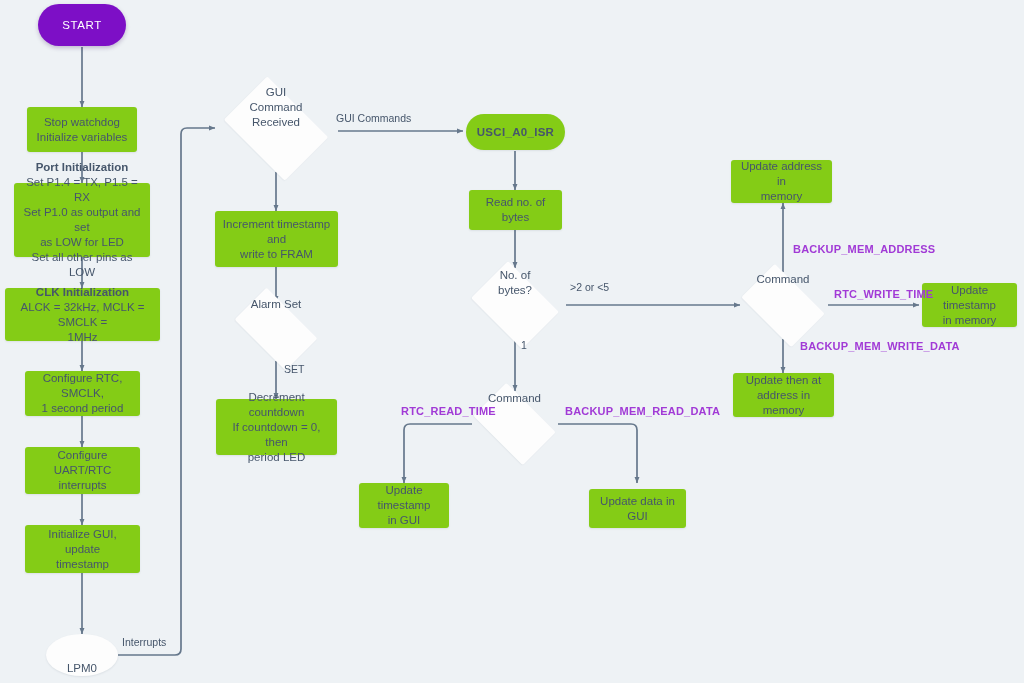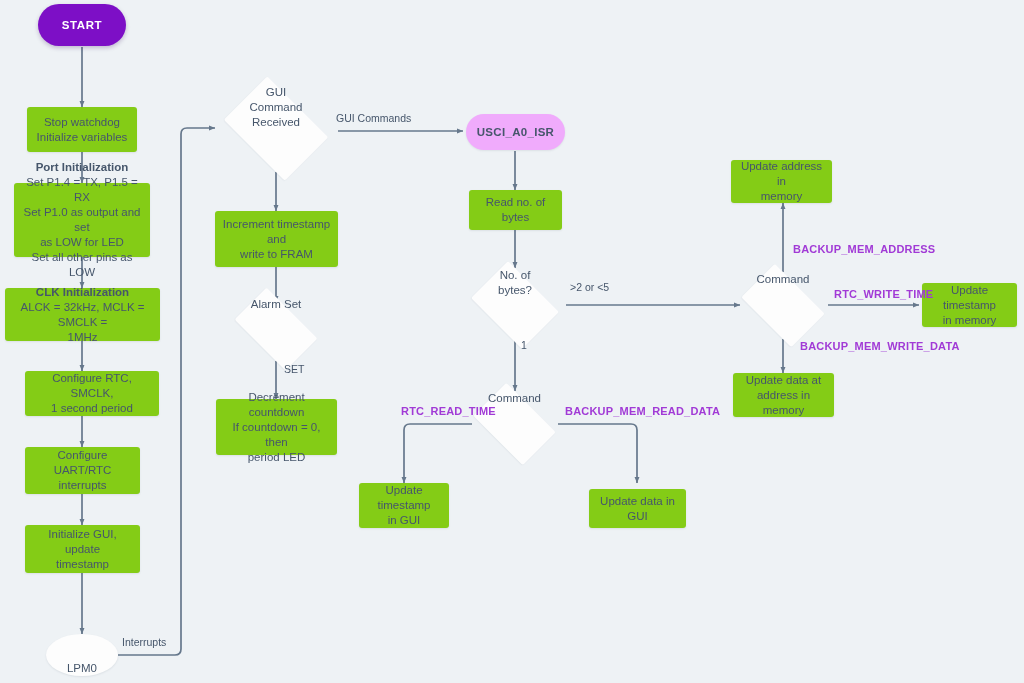--- a/index.html
+++ b/index.html
@@ -38,31 +38,31 @@
     background: #84cc16;
     border-radius: 3px;
     box-shadow: 0 1px 2px rgba(60,80,100,0.10);
     padding: 4px 6px;
   }
   .rect .ttl {
     font-weight: bold;
     display: block;
   }
   .terminator {
-    background: #f0abfc;
+    background: #84cc16;
     border-radius: 40px;
     font-weight: bold;
     letter-spacing: 0.3px;
     box-shadow: 0 1px 2px rgba(60,80,100,0.10);
   }
   .start {
     background: #7d0fc6;
     color: #ffffff;
     border-radius: 40px;
-    font-weight: bold;
+    font-weight: normal;
     font-size: 11.5px;
     letter-spacing: 0.6px;
     box-shadow: 0 2px 4px rgba(60,20,100,0.25);
   }
   .lpm {
     background: #fdfdfd;
     border-radius: 50%;
     box-shadow: 0 1px 2px rgba(60,80,100,0.10);
   }
   .diamond-wrap {
@@ -177,21 +177,21 @@
   </div>
 
   <div class="node rect" style="left:5px; top:288px; width:155px; height:53px;">
     <div>
       <span class="ttl">CLK Initialization</span>
       <span>ALCK = 32kHz, MCLK = SMCLK =</span><br>
       <span>1MHz</span>
     </div>
   </div>
 
-  <div class="node rect" style="left:25px; top:371px; width:134px; height:45px;">
+  <div class="node rect" style="left:25px; top:371px; width:115px; height:45px;">
     <div>
       <span>Configure RTC, SMCLK,</span><br>
       <span>1 second period</span>
     </div>
   </div>
 
   <div class="node rect" style="left:25px; top:447px; width:115px; height:47px;">
     <div>
       <span>Configure UART/RTC</span><br>
       <span>interrupts</span>
@@ -314,18 +314,18 @@
     <div>
       <span>Update timestamp</span><br>
       <span>in memory</span>
     </div>
   </div>
 
   <div class="edge-label cmd" style="left:800px; top:340px;">BACKUP_MEM_WRITE_DATA</div>
 
   <div class="node rect" style="left:733px; top:373px; width:101px; height:44px;">
     <div>
-      <span>Update data at</span><br>
+      <span>Update then at</span><br>
       <span>address in memory</span>
     </div>
   </div>
 
 </div>
 
 </body></html>

